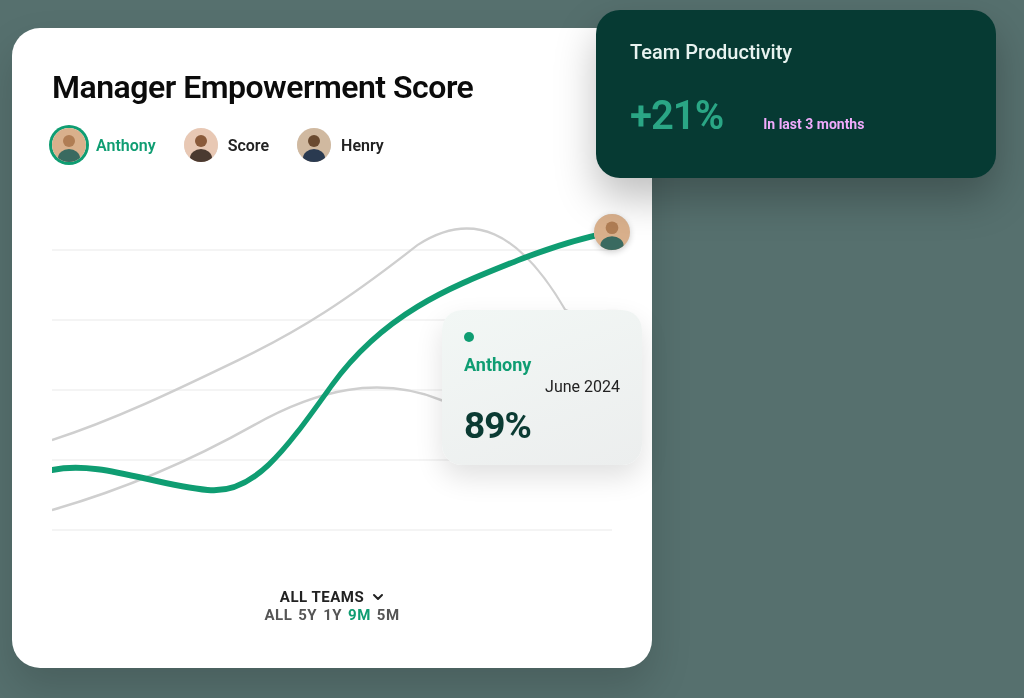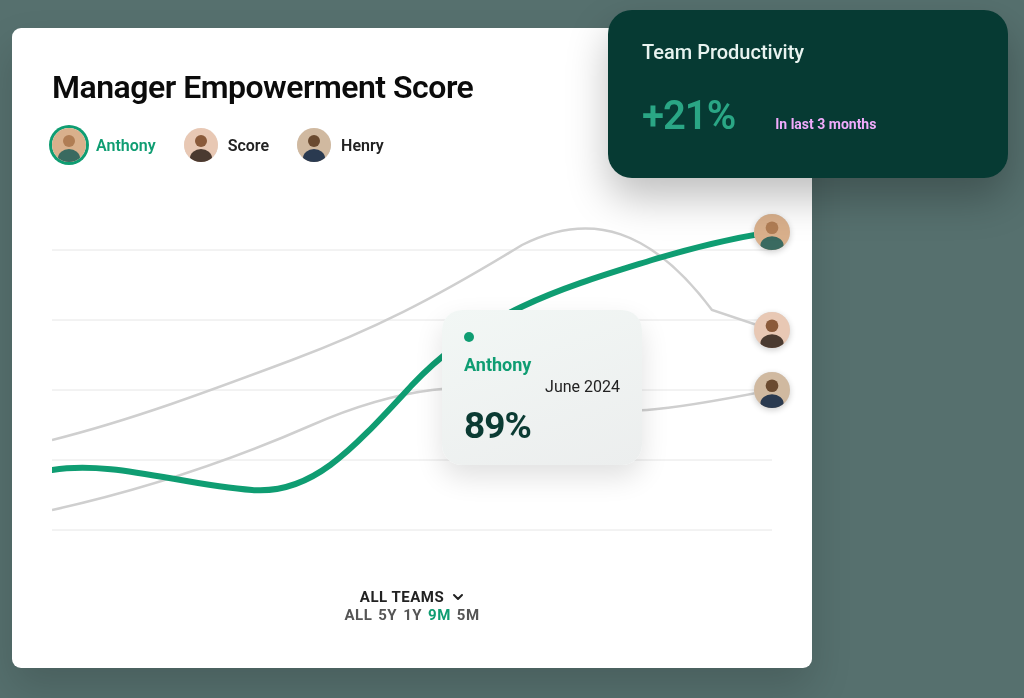--- a/index.html
+++ b/index.html
@@ -8,24 +8,24 @@
     background: #56706e;
     width: 1024px;
     height: 698px;
     position: relative;
     overflow: hidden;
   }
   .card {
     position: absolute;
     left: 12px;
     top: 28px;
-    width: 800px;
+    width: 640px;
     height: 640px;
     background: #fff;
-    border-radius: 9px;
+    border-radius: 28px;
     padding: 40px 40px 24px 40px;
     box-shadow: 0 20px 40px rgba(0,0,0,0.15);
   }
   .title {
     font-size: 32px;
     font-weight: 600;
     color: #0b0b0b;
     letter-spacing: -0.5px;
     margin-bottom: 22px;
   }
@@ -105,21 +105,21 @@
     color: #222;
     letter-spacing: 0.5px;
     flex-direction: column;
   }
   .teams-dd { display: flex; align-items: center; gap: 8px; cursor: pointer; }
   .ranges { display: flex; gap: 6px; align-items: center; }
   .range { cursor: pointer; color: #555; }
   .range.active { color: #0f9d72; }
   .overlay {
     position: absolute;
-    right: 16px;
+    right: 28px;
     top: 10px;
     width: 400px;
     height: 168px;
     background: #063a33;
     border-radius: 24px;
     padding: 30px 34px;
     color: #fff;
     box-shadow: 0 20px 40px rgba(0,0,0,0.25);
   }
   .overlay .otitle { font-size: 20px; font-weight: 500; color: #e8f3f0; }

